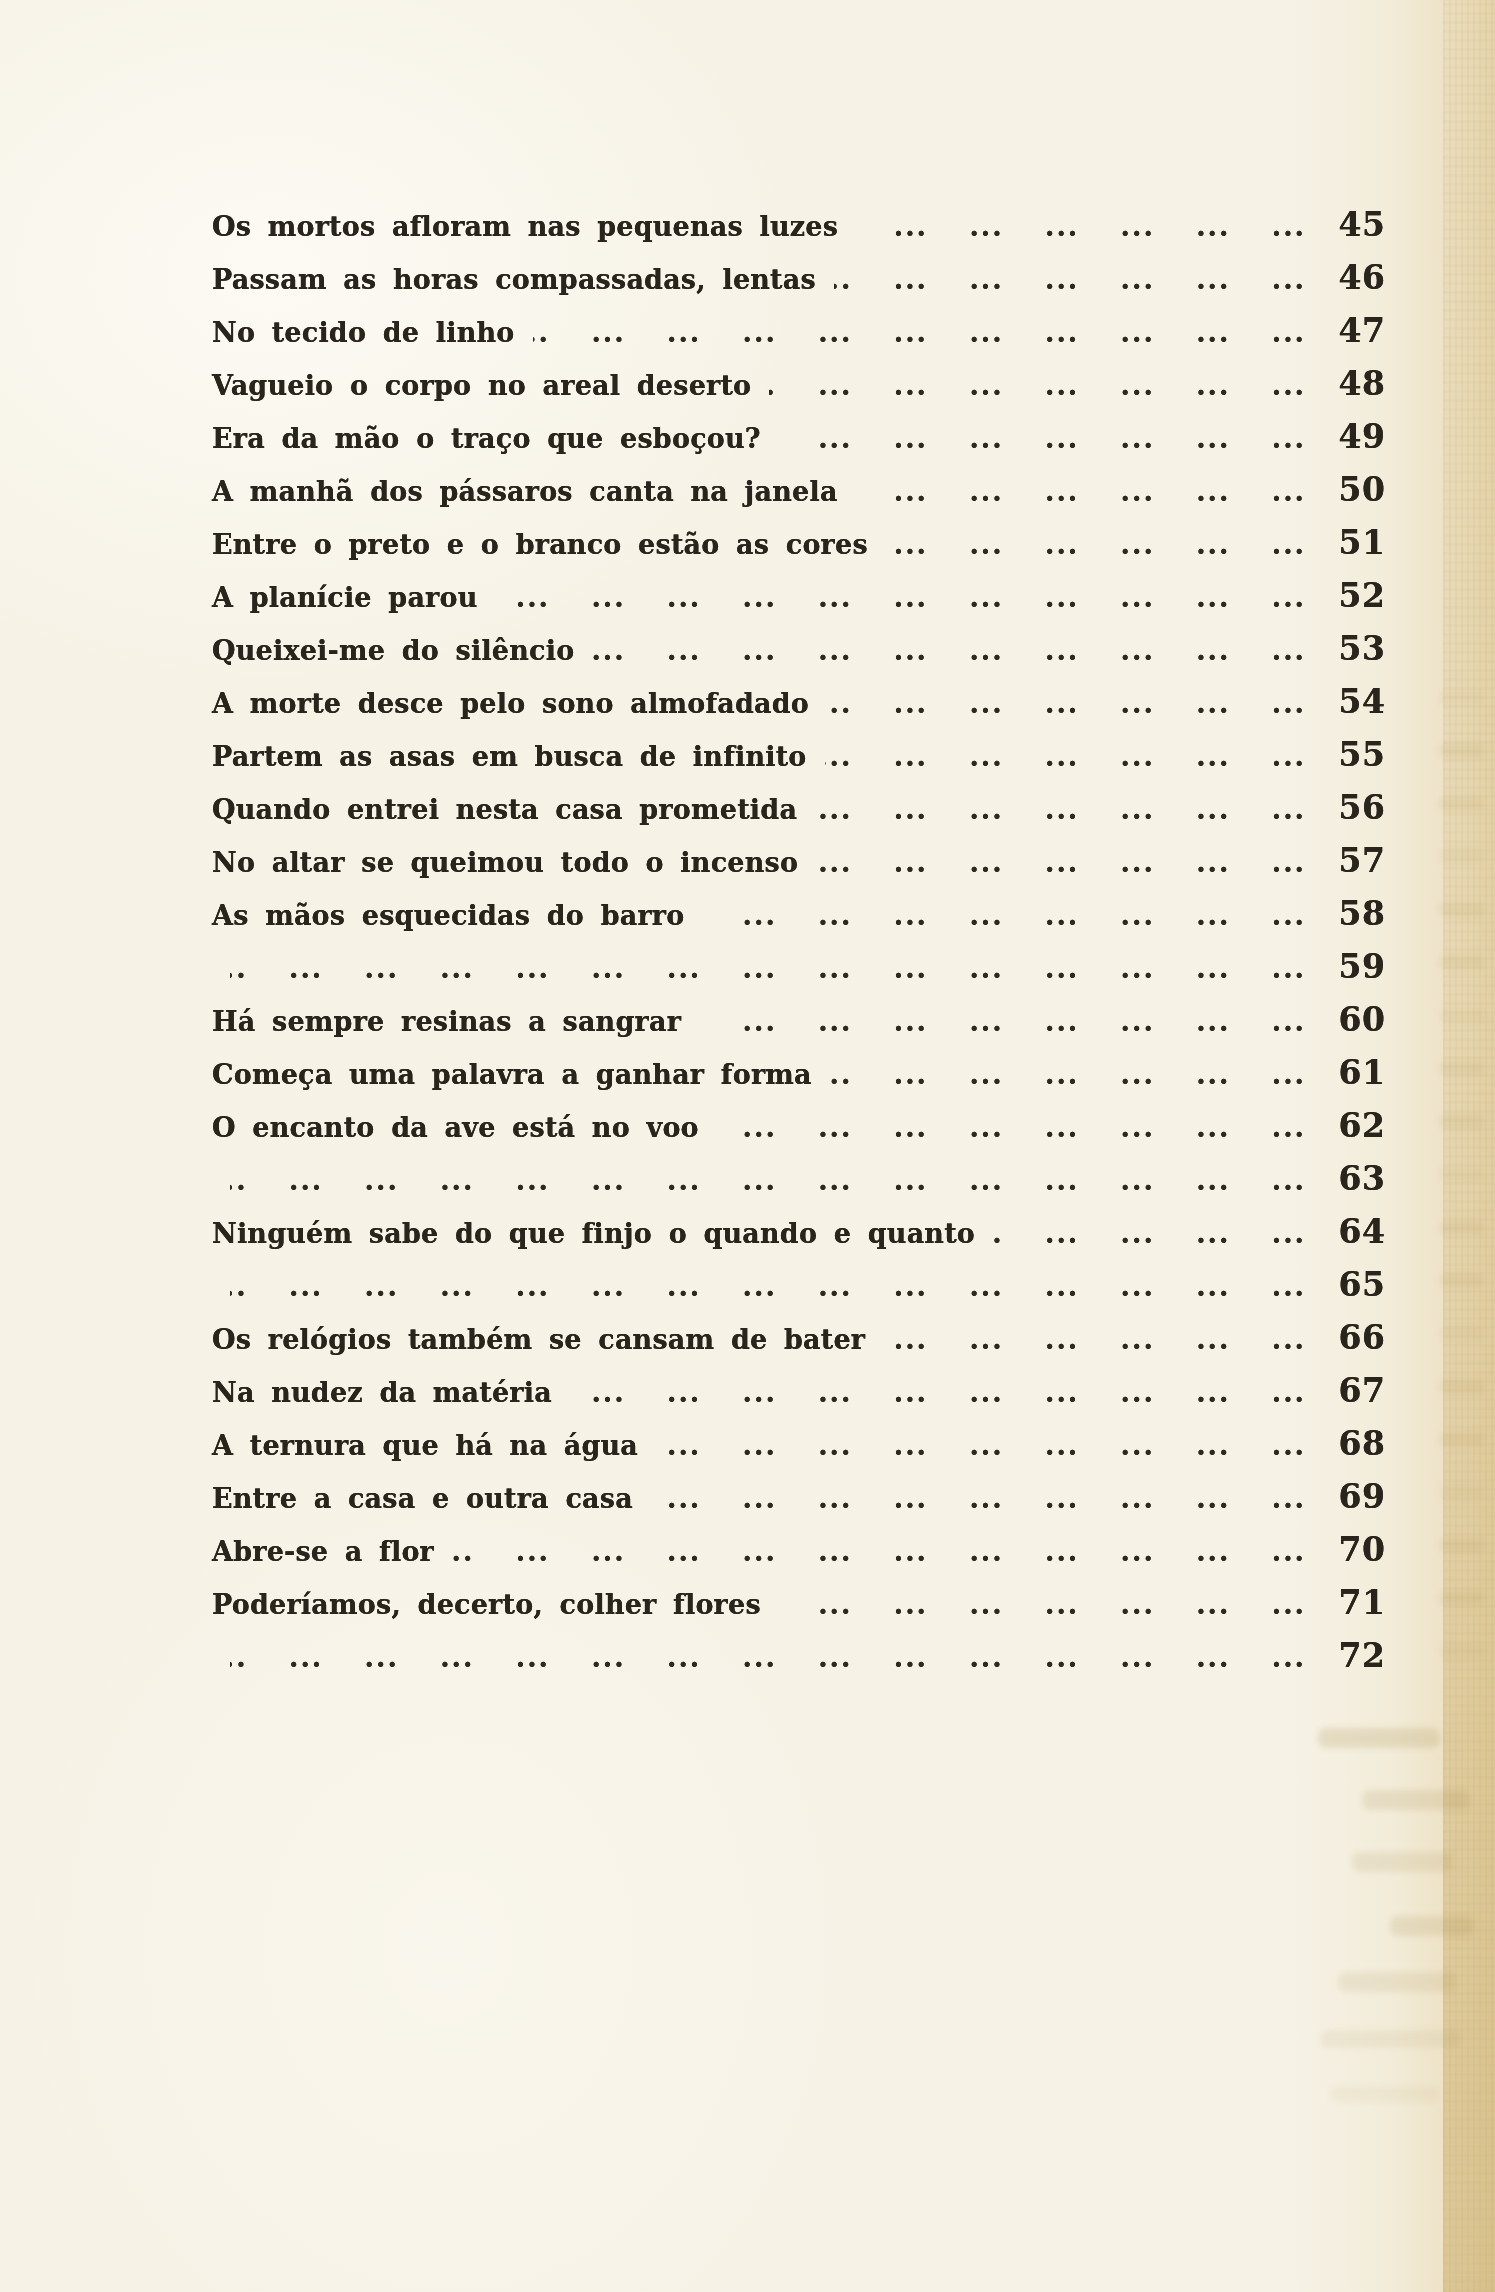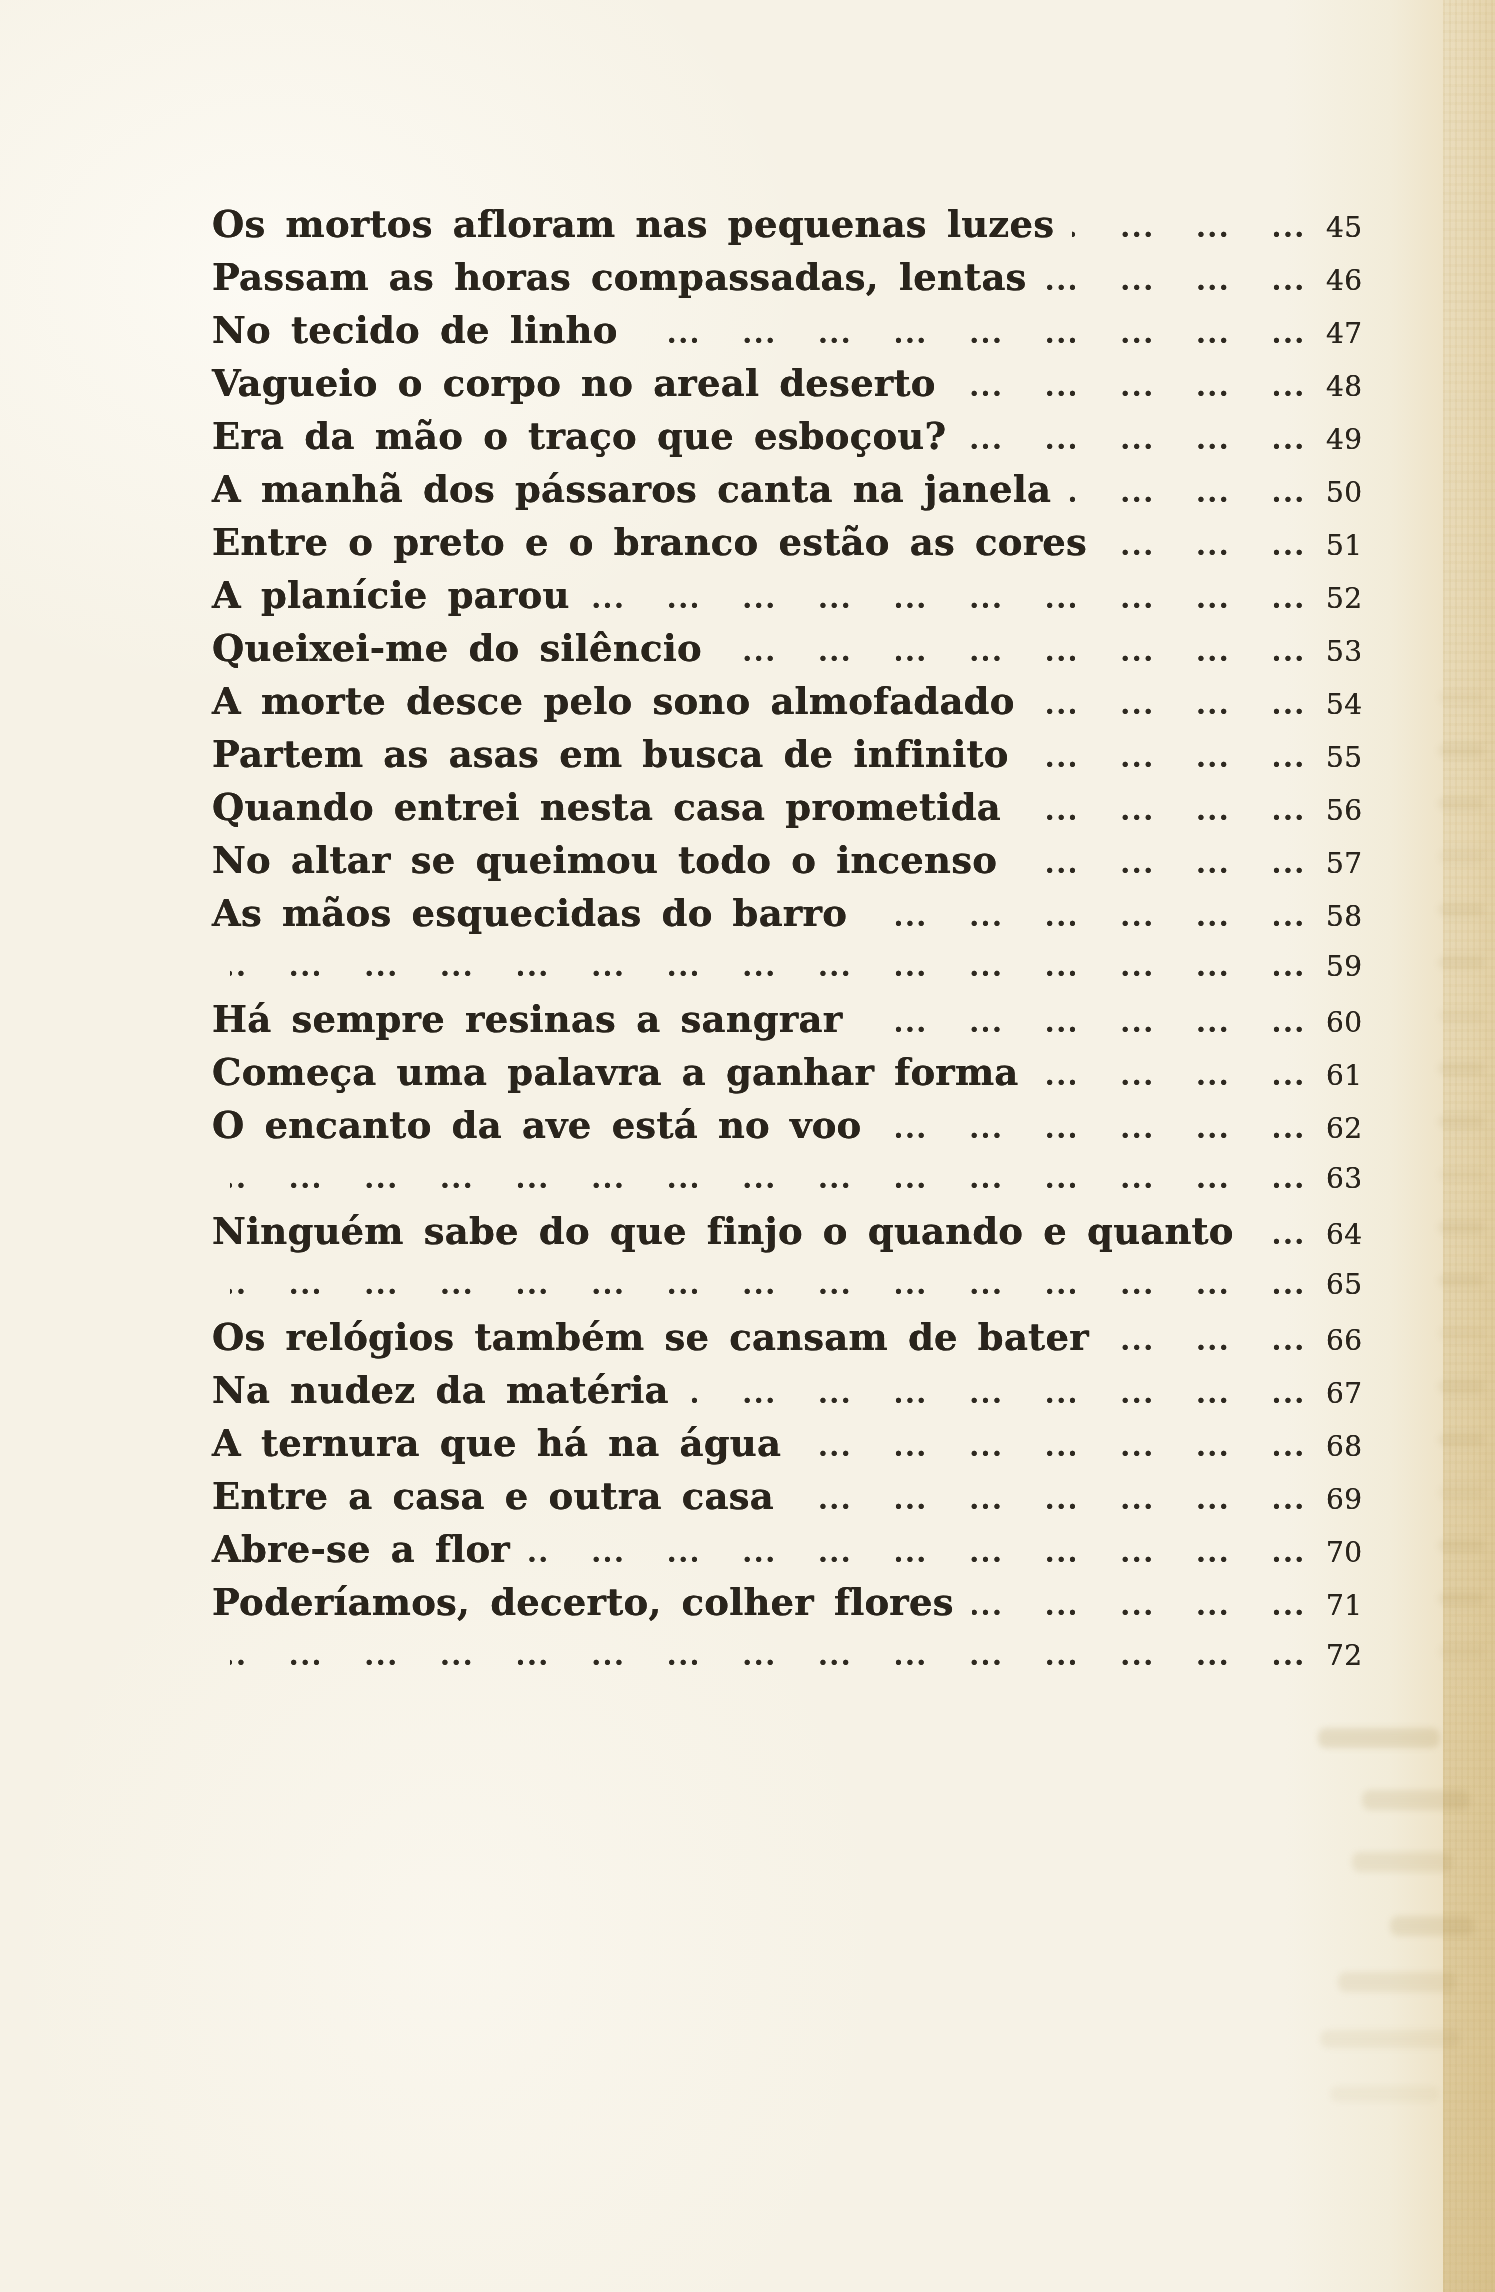--- a/index.html
+++ b/index.html
@@ -51,21 +51,21 @@
   }
   .toc-row {
     height: 53px;
     line-height: 53px;
     display: flex;
     align-items: baseline;
     white-space: nowrap;
   }
   .toc-title {
     flex: 0 0 auto;
-    font-size: 37px;
+    font-size: 27px;
     font-weight: bold;
     word-spacing: 7px;
     letter-spacing: 0.2px;
     text-shadow: 0 0 0.5px #29241c;
   }
   .leader {
     flex: 1 1 auto;
     overflow: hidden;
     display: flex;
     justify-content: flex-end;
@@ -77,23 +77,23 @@
     font-size: 27px;
     font-weight: bold;
     letter-spacing: 2px;
     word-spacing: 30px;
     color: #2e2920;
     text-shadow: 0 0 0.5px #2e2920;
   }
   .page-num {
     flex: 0 0 auto;
     width: 72px;
-    text-align: left;
-    font-size: 28px;
-    font-weight: normal;
+    text-align: center;
+    font-size: 33px;
+    font-weight: bold;
     letter-spacing: 0.5px;
     text-shadow: 0 0 0.5px #29241c;
   }
 
   
   .ghost {
     position: absolute;
     background: #a58a4a;
     border-radius: 8px;
     filter: blur(3px);

